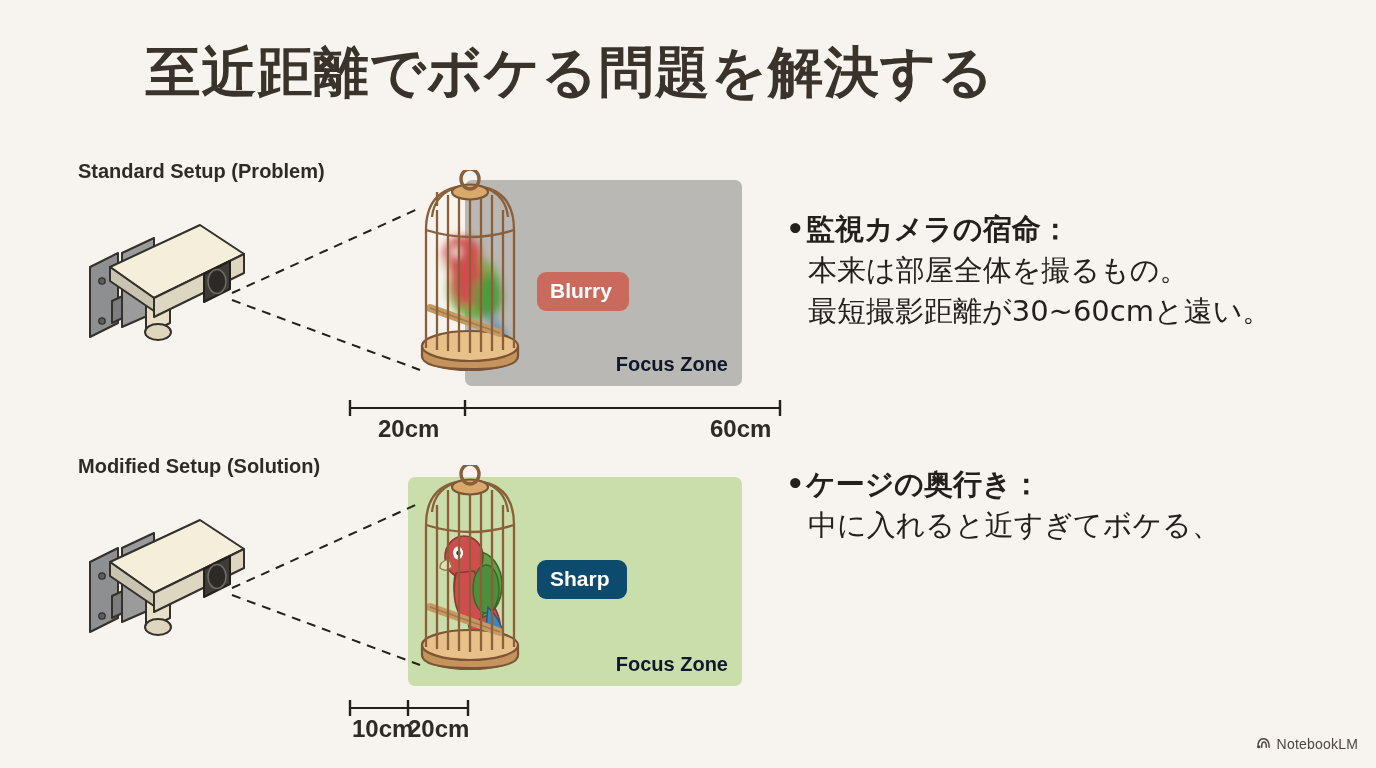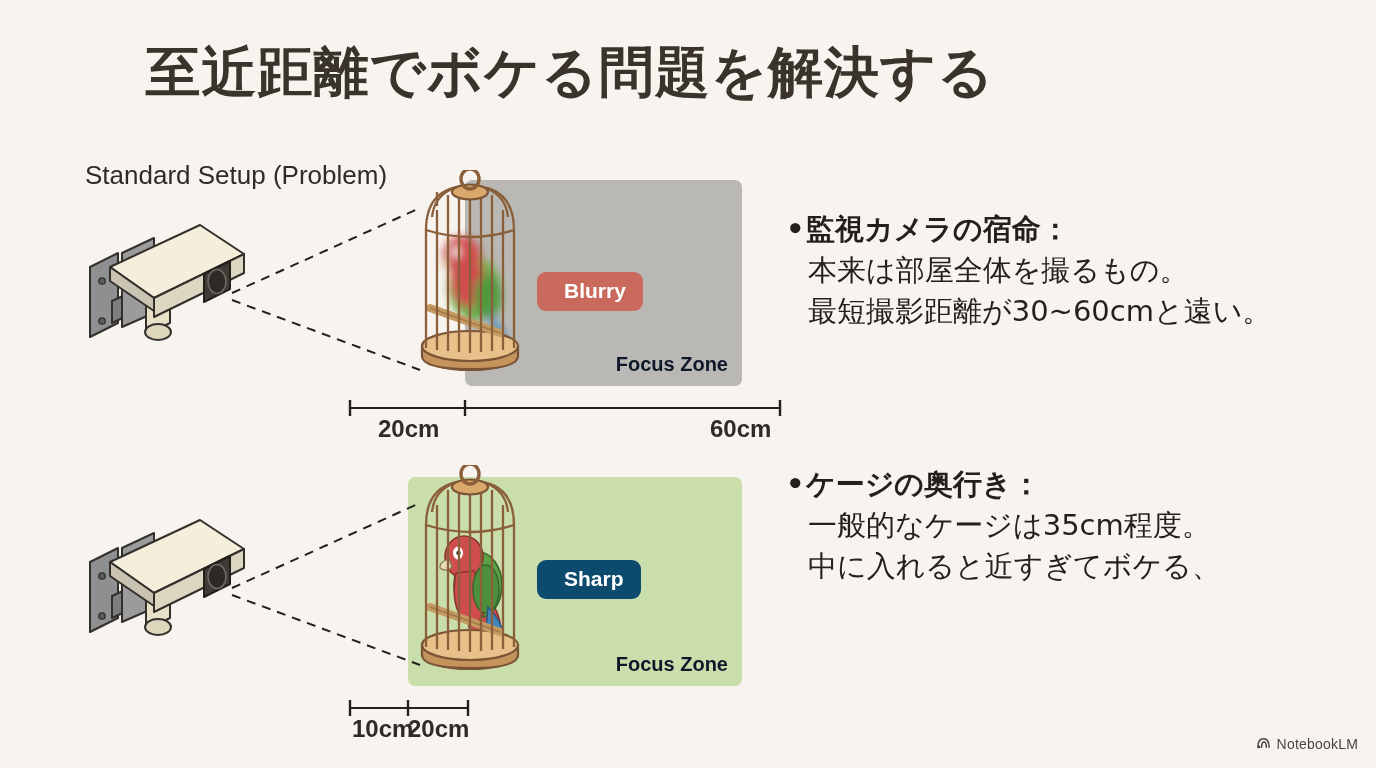--- a/index.html
+++ b/index.html
@@ -34,25 +34,24 @@
 
   
   .panel { position: absolute; }
   #panel-standard { left: 0; top: 160px; width: 800px; height: 280px; }
   #panel-modified { left: 0; top: 455px; width: 800px; height: 290px; }
 
   .panel-label {
     position: absolute;
     left: 78px;
     top: 0;
-    font-size: 26px;
-    font-weight: 400;
+    font-size: 20px;
+    font-weight: 700;
     color: #2e2a25;
     white-space: nowrap;
-    margin-left: 7px;
   }
 
   
   .focus-zone {
     position: absolute;
     border-radius: 7px;
   }
   #focus-zone-gray {
     left: 465px; top: 20px; width: 277px; height: 206px;
     background: #b9b8b4;
@@ -67,21 +66,21 @@
     bottom: 10px;
     font-size: 20px;
     font-weight: 700;
     color: #0f172a;
     white-space: nowrap;
   }
 
   
   .quality-badge {
     position: absolute;
-    padding: 7px 17px 8px 27px;
+    padding: 7px 17px 8px 13px;
     border-radius: 9px;
     font-size: 21px;
     font-weight: 700;
     color: #ffffff;
     white-space: nowrap;
   }
   #badge-blurry { left: 537px; top: 112px; background: #c96a5c; }
   #badge-sharp  { left: 537px; top: 105px; background: #0c4a6e; }
 
   
@@ -252,20 +251,21 @@
       <line x1="125" y1="2" x2="125" y2="18" stroke="#23201c" stroke-width="2.4"></line>
       <line x1="440" y1="2" x2="440" y2="18" stroke="#23201c" stroke-width="2.4"></line>
     </svg>
     <div class="ruler-tick-label" style="left:38px;">20cm</div>
     <div class="ruler-tick-label" style="left:370px;">60cm</div>
   </div>
 </div>
 
 <div class="panel" id="panel-modified">
 
+  <div class="panel-label">Modified Setup (Solution)</div>
 
   <div class="focus-zone" id="focus-zone-green">
     <div class="focus-zone-label">Focus Zone</div>
   </div>
 
   <svg class="sight-lines" viewBox="0 0 800 290">
     <line x1="232" y1="133" x2="420" y2="48" stroke="#23201c" stroke-width="2" stroke-dasharray="9 7"></line>
     <line x1="232" y1="140" x2="420" y2="210" stroke="#23201c" stroke-width="2" stroke-dasharray="9 7"></line>
   </svg>
 
@@ -360,21 +360,20 @@
     <div class="bullet-line">最短撮影距離が30~60cmと遠い。</div>
   </div>
 </div>
 
 <div class="bullet-block" id="bullets-2">
   <div class="bullet-head">
     <span class="bullet-dot">•</span>
     <span>ケージの奥行き：</span>
   </div>
   <div class="bullet-lines">
-    <div class="bullet-line">一般的なケージは35cm程度。</div>
     <div class="bullet-line">中に入れると近すぎてボケる、</div>
   </div>
 </div>
 
 <div id="watermark">
   <span>
     <svg width="15" height="15" viewBox="0 0 16 16">
       <path d="M2 12 Q2 3 8 3 Q14 3 14 12" fill="none" stroke="#4a453f" stroke-width="1.6" stroke-linecap="round"></path>
       <path d="M6 12 Q6 6.5 8.5 6.5 Q11 6.5 11 12" fill="none" stroke="#4a453f" stroke-width="1.6" stroke-linecap="round"></path>
       <circle cx="3.2" cy="11.6" r="1.5" fill="#4a453f"></circle>

